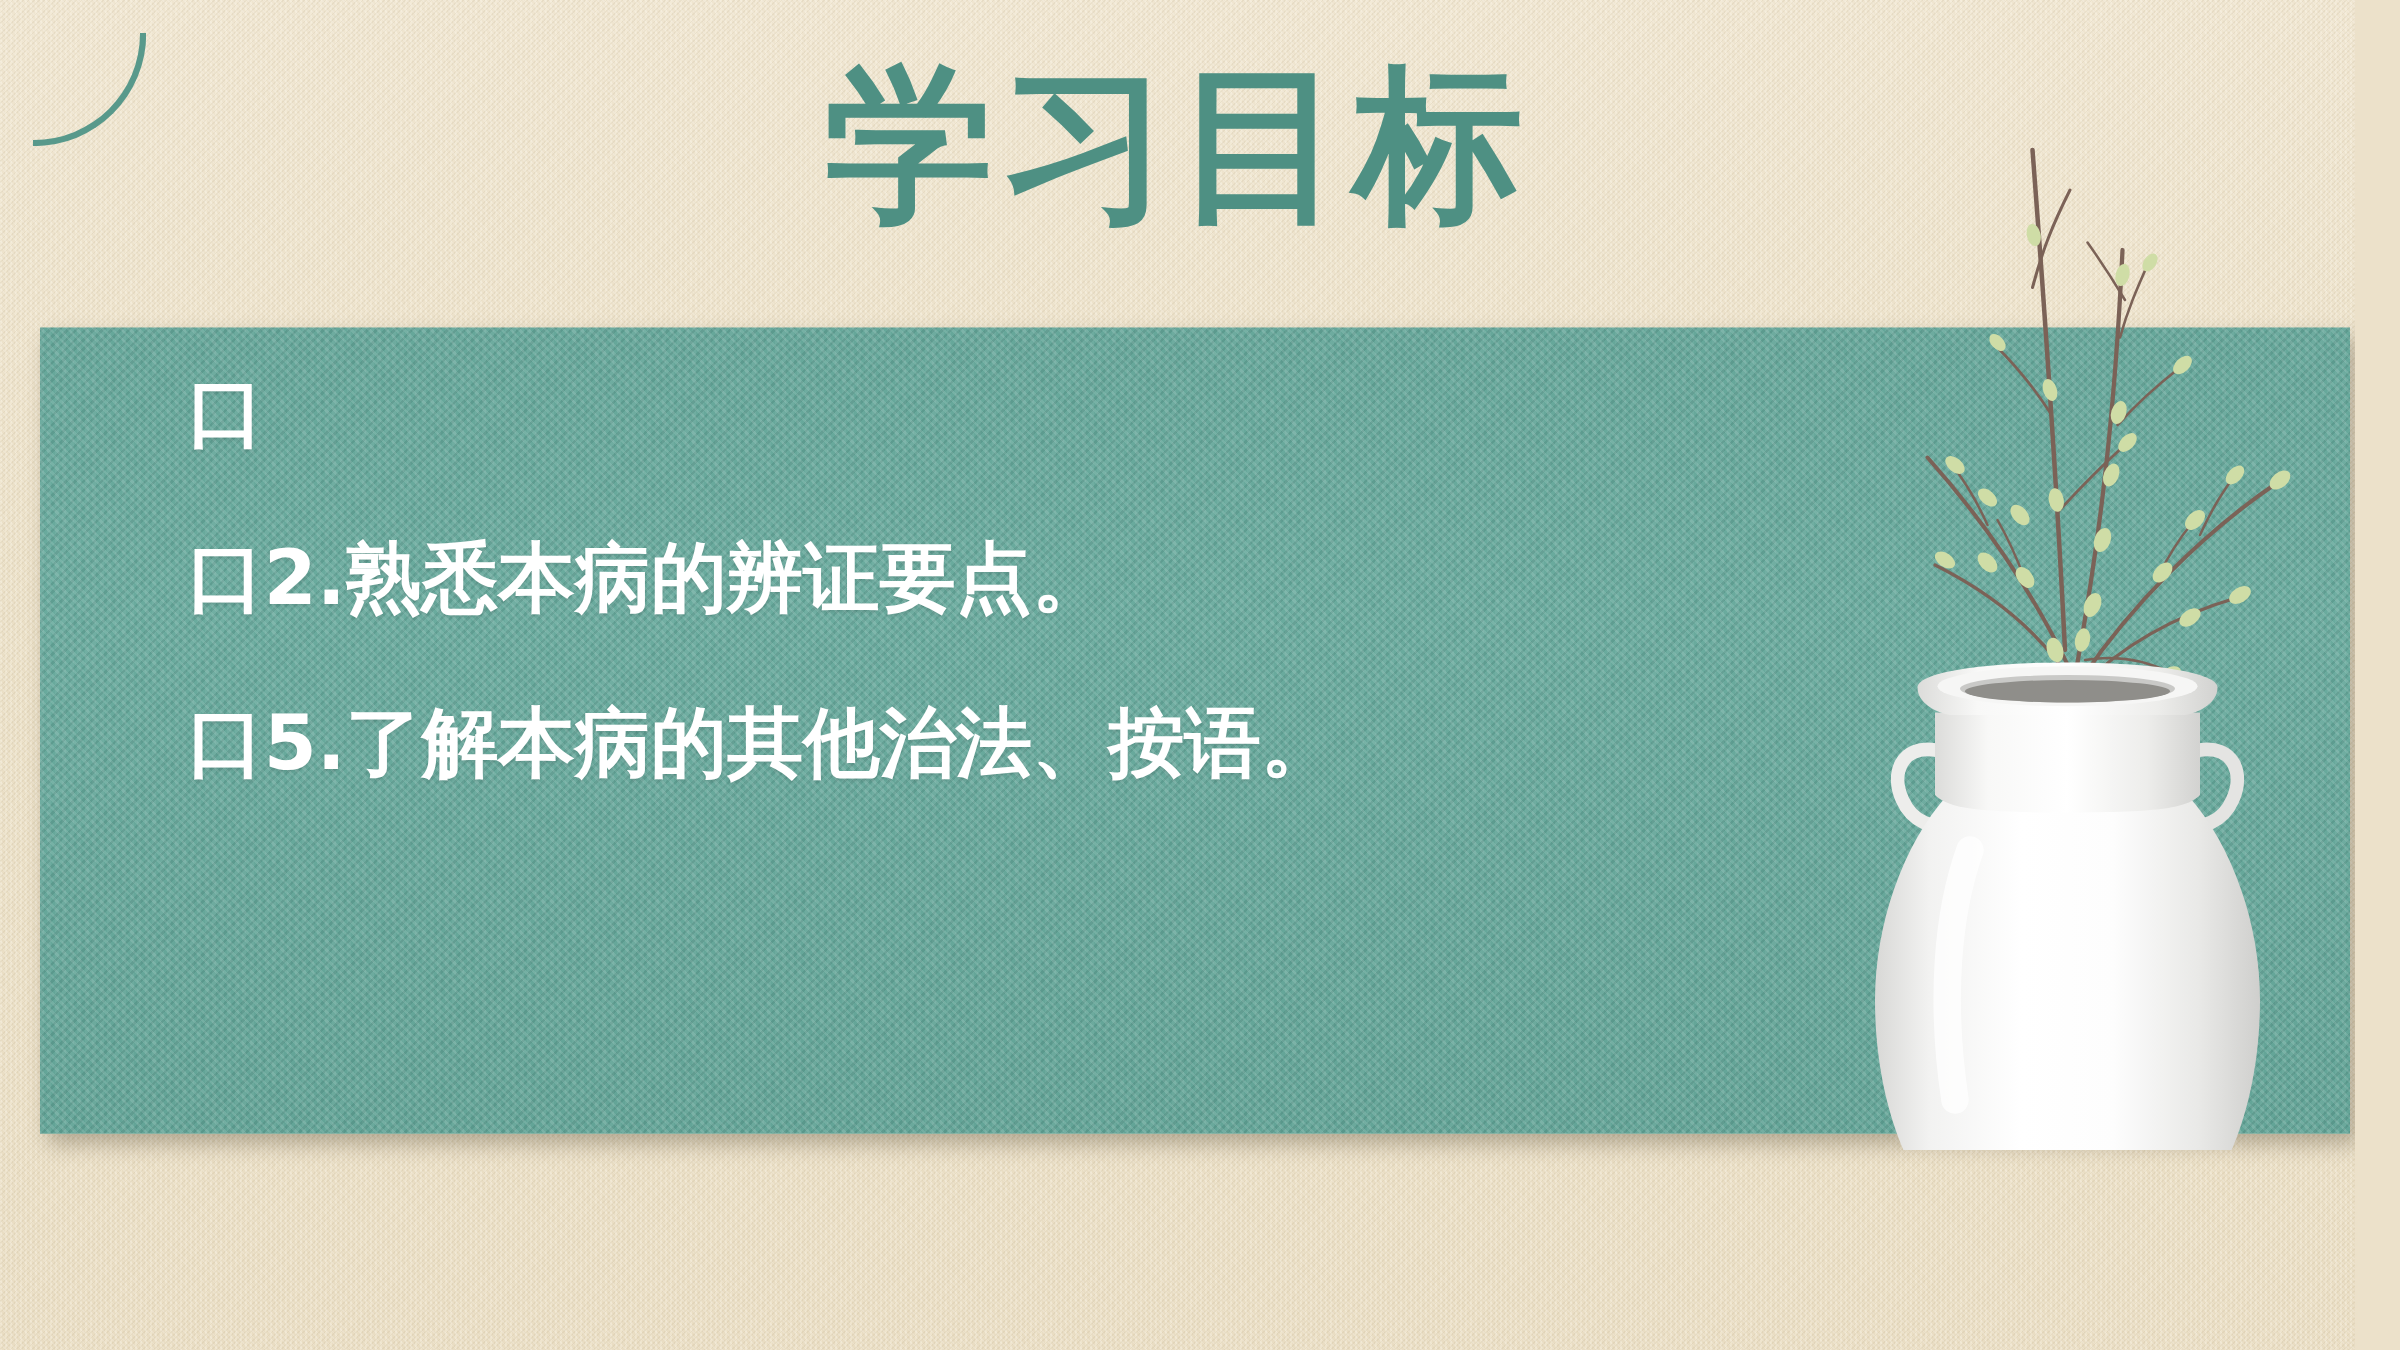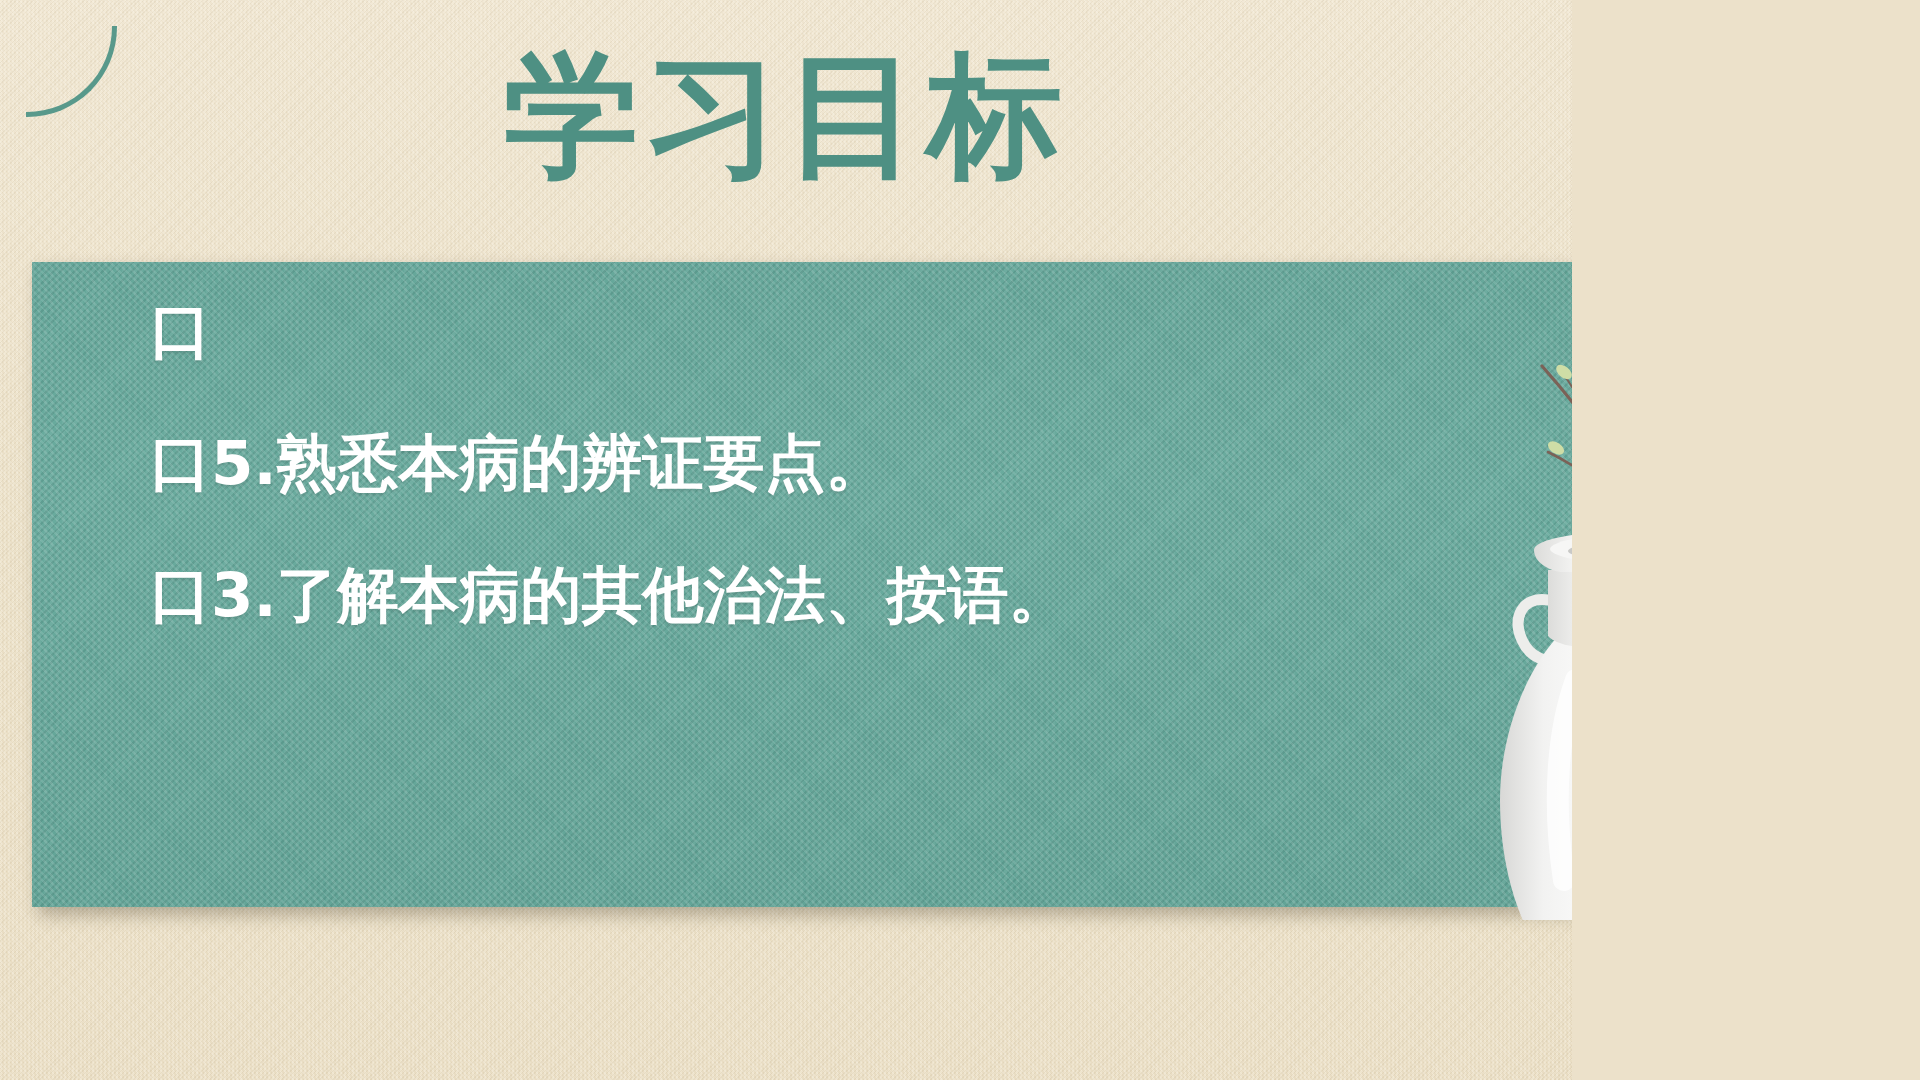--- a/index.html
+++ b/index.html
@@ -2,21 +2,21 @@
 <html><head>
 <meta charset="utf-8">
 <style>
   html,body{margin:0;padding:0;}
   body{
     width:1920px;height:1080px;overflow:hidden;
     font-family:"Liberation Sans","DejaVu Sans",sans-serif;
     background:#ece1ca;
   }
   #slide{
-    position:relative;width:1572px;height:1080px;overflow:hidden;
+    position:relative;width:1884px;height:1080px;overflow:hidden;
     background:
       repeating-linear-gradient(45deg, rgba(255,255,255,.16) 0 1px, rgba(0,0,0,0) 1px 3px),
       repeating-linear-gradient(-45deg, rgba(160,140,100,.10) 0 1px, rgba(0,0,0,0) 1px 3px),
       repeating-linear-gradient(90deg, rgba(255,250,235,.25) 0 2px, rgba(0,0,0,0) 2px 4px),
       linear-gradient(180deg,#efe5d0 0%, #eadfc6 45%, #e9ddc3 100%);
   }
 
   
   .frame{position:absolute;pointer-events:none;}
   .f-line{position:absolute;background:#58998b;}
@@ -85,25 +85,25 @@
   <div id="title">学习目标</div>
 
   <div id="panel"></div>
 
   <div id="bullets">
     <div class="bullet">
       <span class="marker">口</span>
     </div>
     <div class="bullet">
       <span class="marker">口</span>
-      <span class="btext">5.熟悉本病的辨证要点。</span>
+      <span class="btext">2.熟悉本病的辨证要点。</span>
     </div>
     <div class="bullet">
       <span class="marker">口</span>
-      <span class="btext">3.了解本病的其他治法、按语。</span>
+      <span class="btext">5.了解本病的其他治法、按语。</span>
     </div>
   </div>
 
   <div id="decor">
     <svg viewBox="0 0 470 840" xmlns="http://www.w3.org/2000/svg">
       <defs>
         <linearGradient id="vaseBody" x1="0" y1="0" x2="1" y2="0">
           <stop offset="0%" stop-color="#d8d8d6"></stop>
           <stop offset="14%" stop-color="#f2f2f1"></stop>
           <stop offset="38%" stop-color="#ffffff"></stop>

